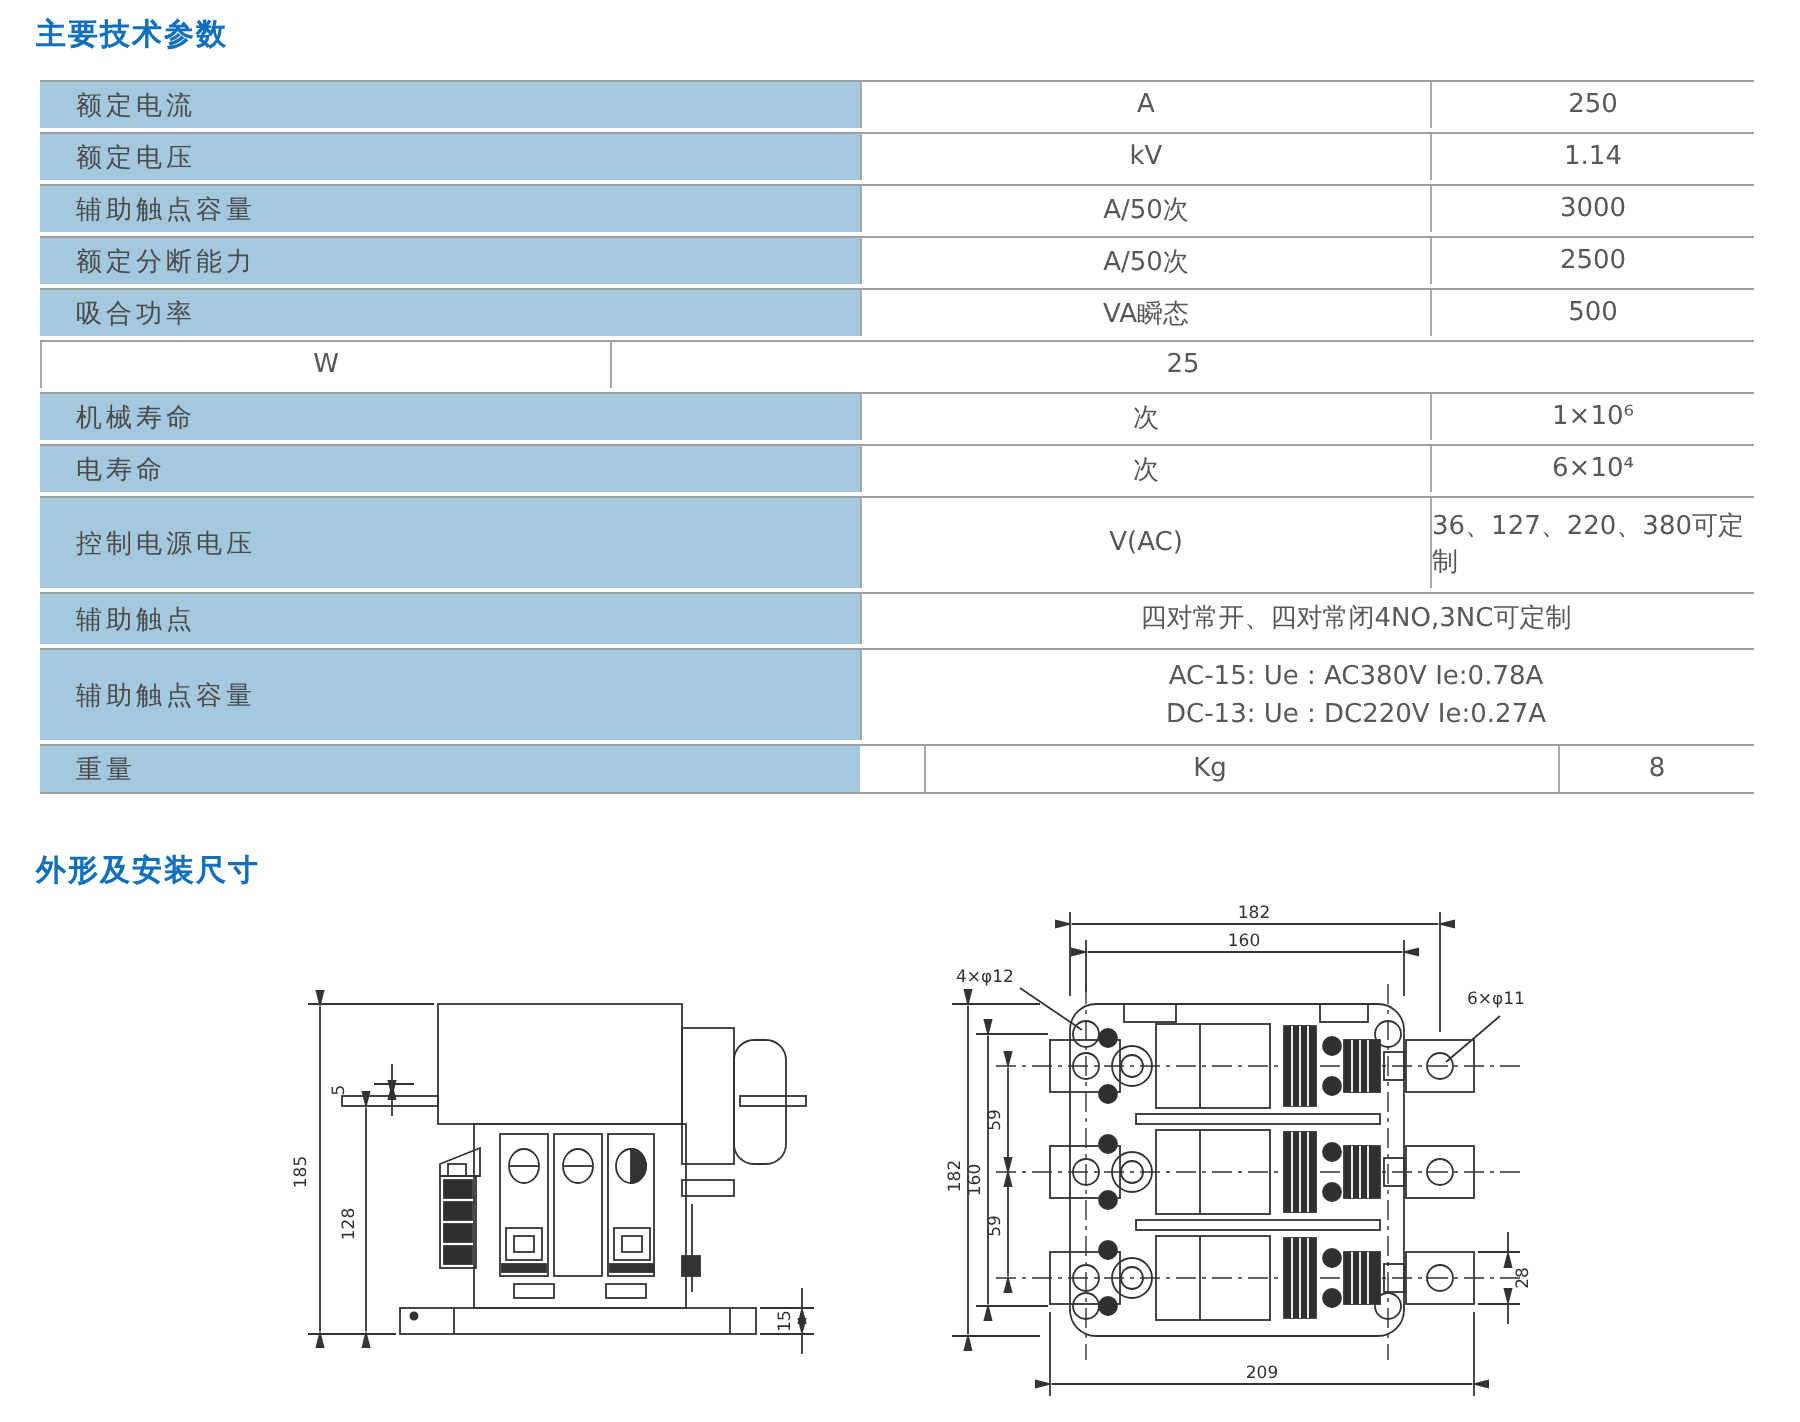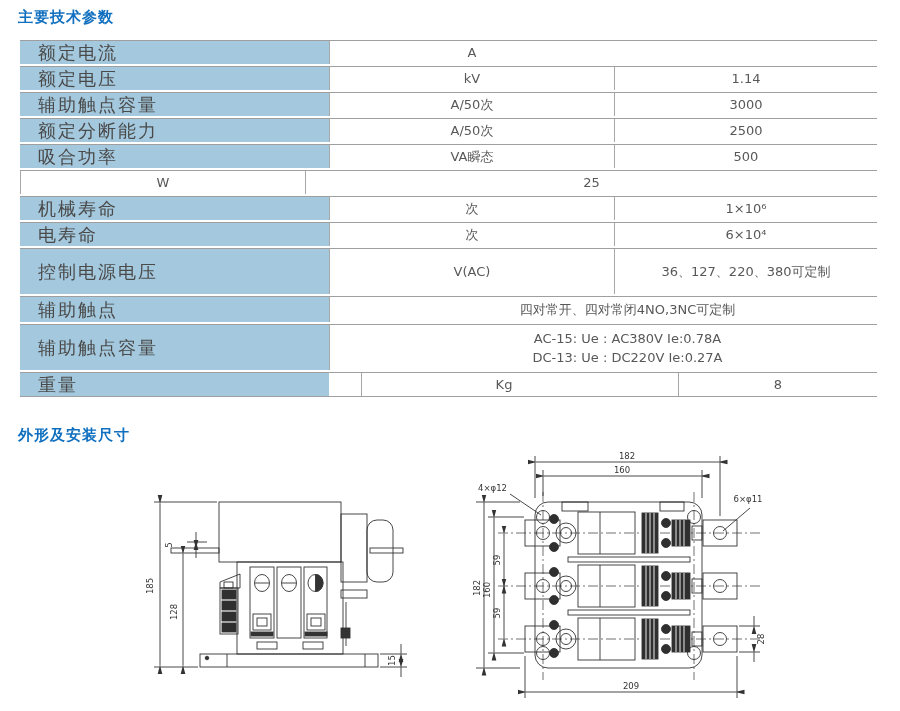--- a/index.html
+++ b/index.html
@@ -7,22 +7,22 @@
        font-family:"DejaVu Sans","Liberation Sans",sans-serif;}
   .sec-title{position:absolute;left:18px;margin:0;font-size:15px;font-weight:bold;
              color:#1070bf;letter-spacing:1px;}
   .t1{top:8px;text-align:right;}
   .t2{top:426px;}
   
   .spec-table{position:absolute;left:20px;top:40px;width:857px;}
   .row{display:flex;border-top:1px solid #9f9f9f;margin-bottom:2px;align-items:stretch;}
   .row.last{border-bottom:1px solid #9f9f9f;margin-bottom:0;gap:32px;}
   .h23{height:23px;} .h25{height:25px;} .h45{height:45px;}
-  .c1{width:309px;box-sizing:border-box;background:#a4c9de;display:flex;align-items:center;
-      padding-left:18px;font-size:18px;color:#4a4a4a;letter-spacing:2px;}
+  .c1{width:410px;box-sizing:border-box;background:#a4c9de;display:flex;align-items:center;
+      padding-left:18px;font-size:13px;color:#4a4a4a;letter-spacing:2px;}
   .c2{width:285px;box-sizing:border-box;border-left:1px solid #a8a8a8;display:flex;
       align-items:center;justify-content:center;font-size:13px;color:#585858;}
   .c3{flex:1;box-sizing:border-box;border-left:1px solid #a8a8a8;display:flex;
       align-items:center;justify-content:center;font-size:13px;color:#585858;}
   .cm{flex:1;box-sizing:border-box;border-left:1px solid #a8a8a8;display:flex;
       flex-direction:column;align-items:center;justify-content:center;font-size:13px;
       color:#585858;line-height:19px;padding-left:48px;}
   
   .dwg{position:absolute;}
   .dwg-left{left:145px;top:486px;}
@@ -31,20 +31,21 @@
 </style>
 </head>
 <body>
 
 <h2 class="sec-title t1">主要技术参数</h2>
 
 <div class="spec-table">
   <div class="row h23">
     <div class="c1">额定电流</div>
     <div class="c2">A</div>
+    <div class="c3">250</div>
   </div>
   <div class="row h23">
     <div class="c1">额定电压</div>
     <div class="c2">kV</div>
     <div class="c3">1.14</div>
   </div>
   <div class="row h23">
     <div class="c1">辅助触点容量</div>
     <div class="c2">A/50次</div>
     <div class="c3">3000</div>

